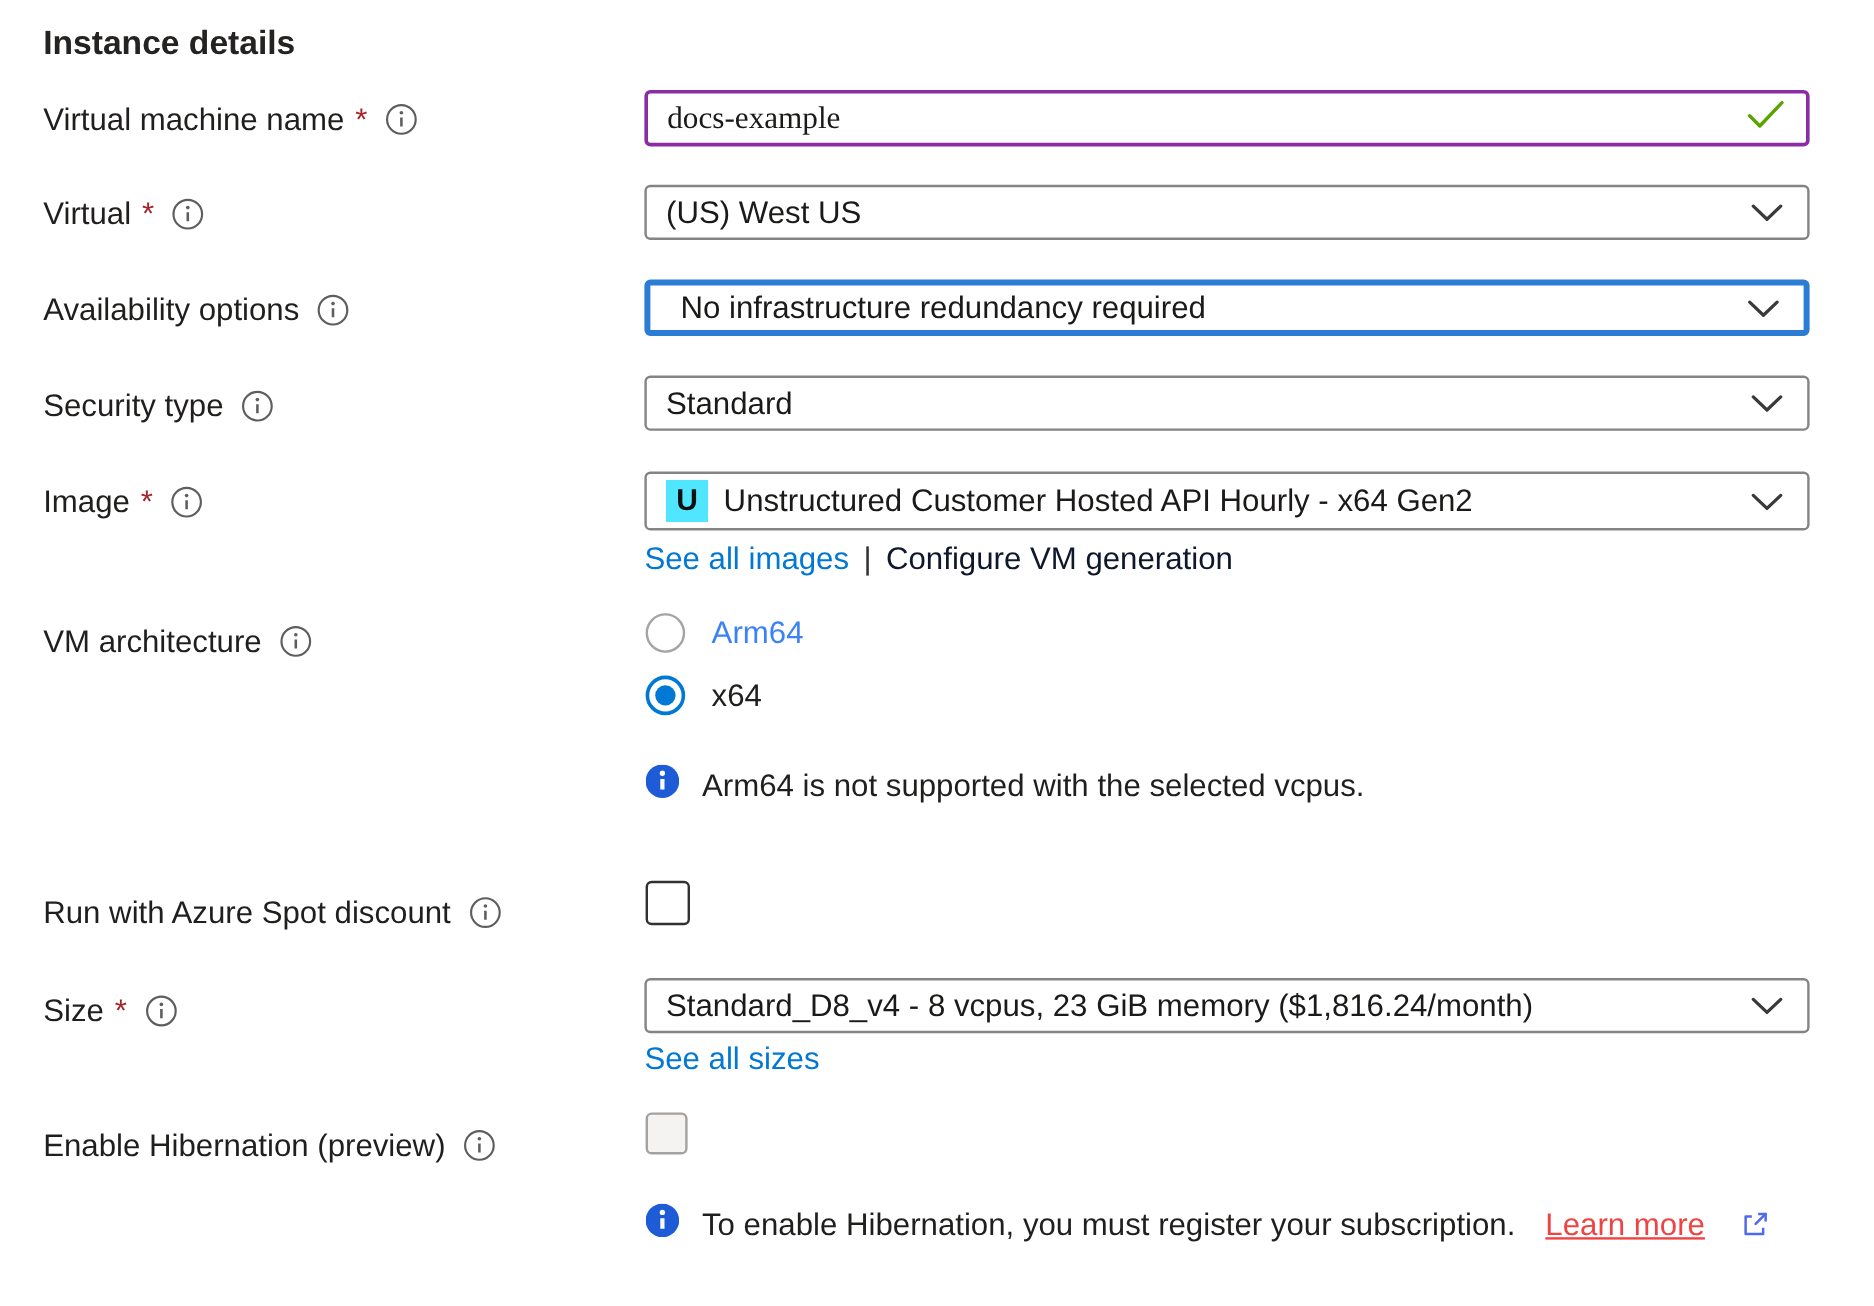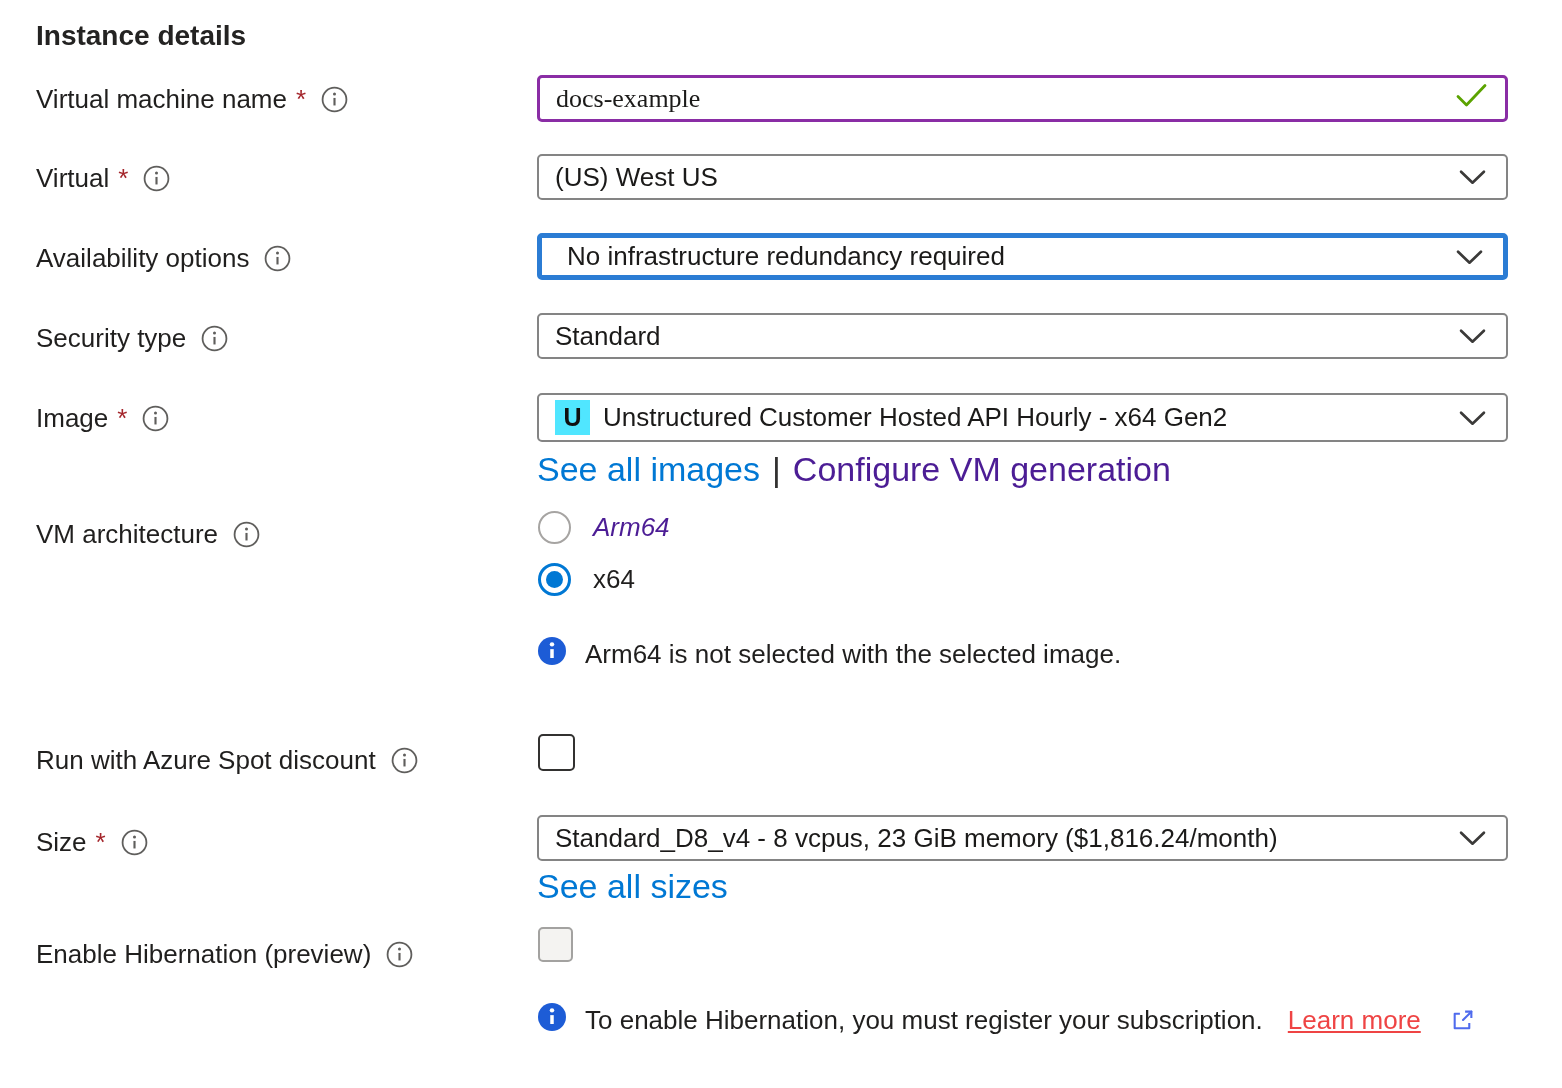--- a/index.html
+++ b/index.html
@@ -86,26 +86,26 @@
     align-items: center;
     justify-content: center;
     margin-right: 13px;
     flex: 0 0 auto;
   }
   .links-row {
     position: absolute;
     left: 537px;
     display: flex;
     align-items: flex-end;
-    font-size: 34px;
+    font-size: 26px;
     white-space: nowrap;
   }
   .link-blue { color: #0078d4; text-decoration: none; cursor: pointer; }
   .link-sep { color: #323130; margin: 0 12px; }
-  .link-gray { color: #4c1d95; cursor: default; }
+  .link-gray { color: #0f172a; cursor: default; }
   .radio-row {
     position: absolute;
     left: 538px;
     display: flex;
     align-items: center;
     gap: 22px;
     font-size: 26px;
     cursor: pointer;
   }
   .radio-outer {
@@ -113,21 +113,21 @@
     border-radius: 50%;
     background: #fff;
     flex: 0 0 auto;
     display: flex;
     align-items: center;
     justify-content: center;
   }
   .radio-outer.off { border: 2px solid #a6a4a2; }
   .radio-outer.on { border: 3px solid #0078d4; }
   .radio-dot { width: 17px; height: 17px; border-radius: 50%; background: #0078d4; }
-  .radio-label-disabled { color: #4c1d95; cursor: default; font-style: italic; }
+  .radio-label-disabled { color: #3b82f6; cursor: default; }
   .info-row {
     position: absolute;
     left: 538px;
     display: flex;
     align-items: center;
     gap: 19px;
     font-size: 26px;
     color: #201f1e;
     white-space: nowrap;
   }
@@ -280,21 +280,21 @@
   <div class="radio-row" style="top:563px">
     <span class="radio-outer on">
         <span class="radio-dot"></span>
       </span>
     <span>x64</span>
   </div>
   <div class="info-row" style="top:637px">
     <span><svg width="28" height="28">
           <use href="#sym-info-filled"></use>
         </svg></span>
-    <span>Arm64 is not selected with the selected image.</span>
+    <span>Arm64 is not supported with the selected vcpus.</span>
   </div>
 
   <div class="label" style="top:743px">
     <span>Run with Azure Spot discount</span>
     <span class="info-i">
         <svg width="27" height="27">
           <use href="#sym-info-outline"></use>
         </svg>
       </span>
   </div>

